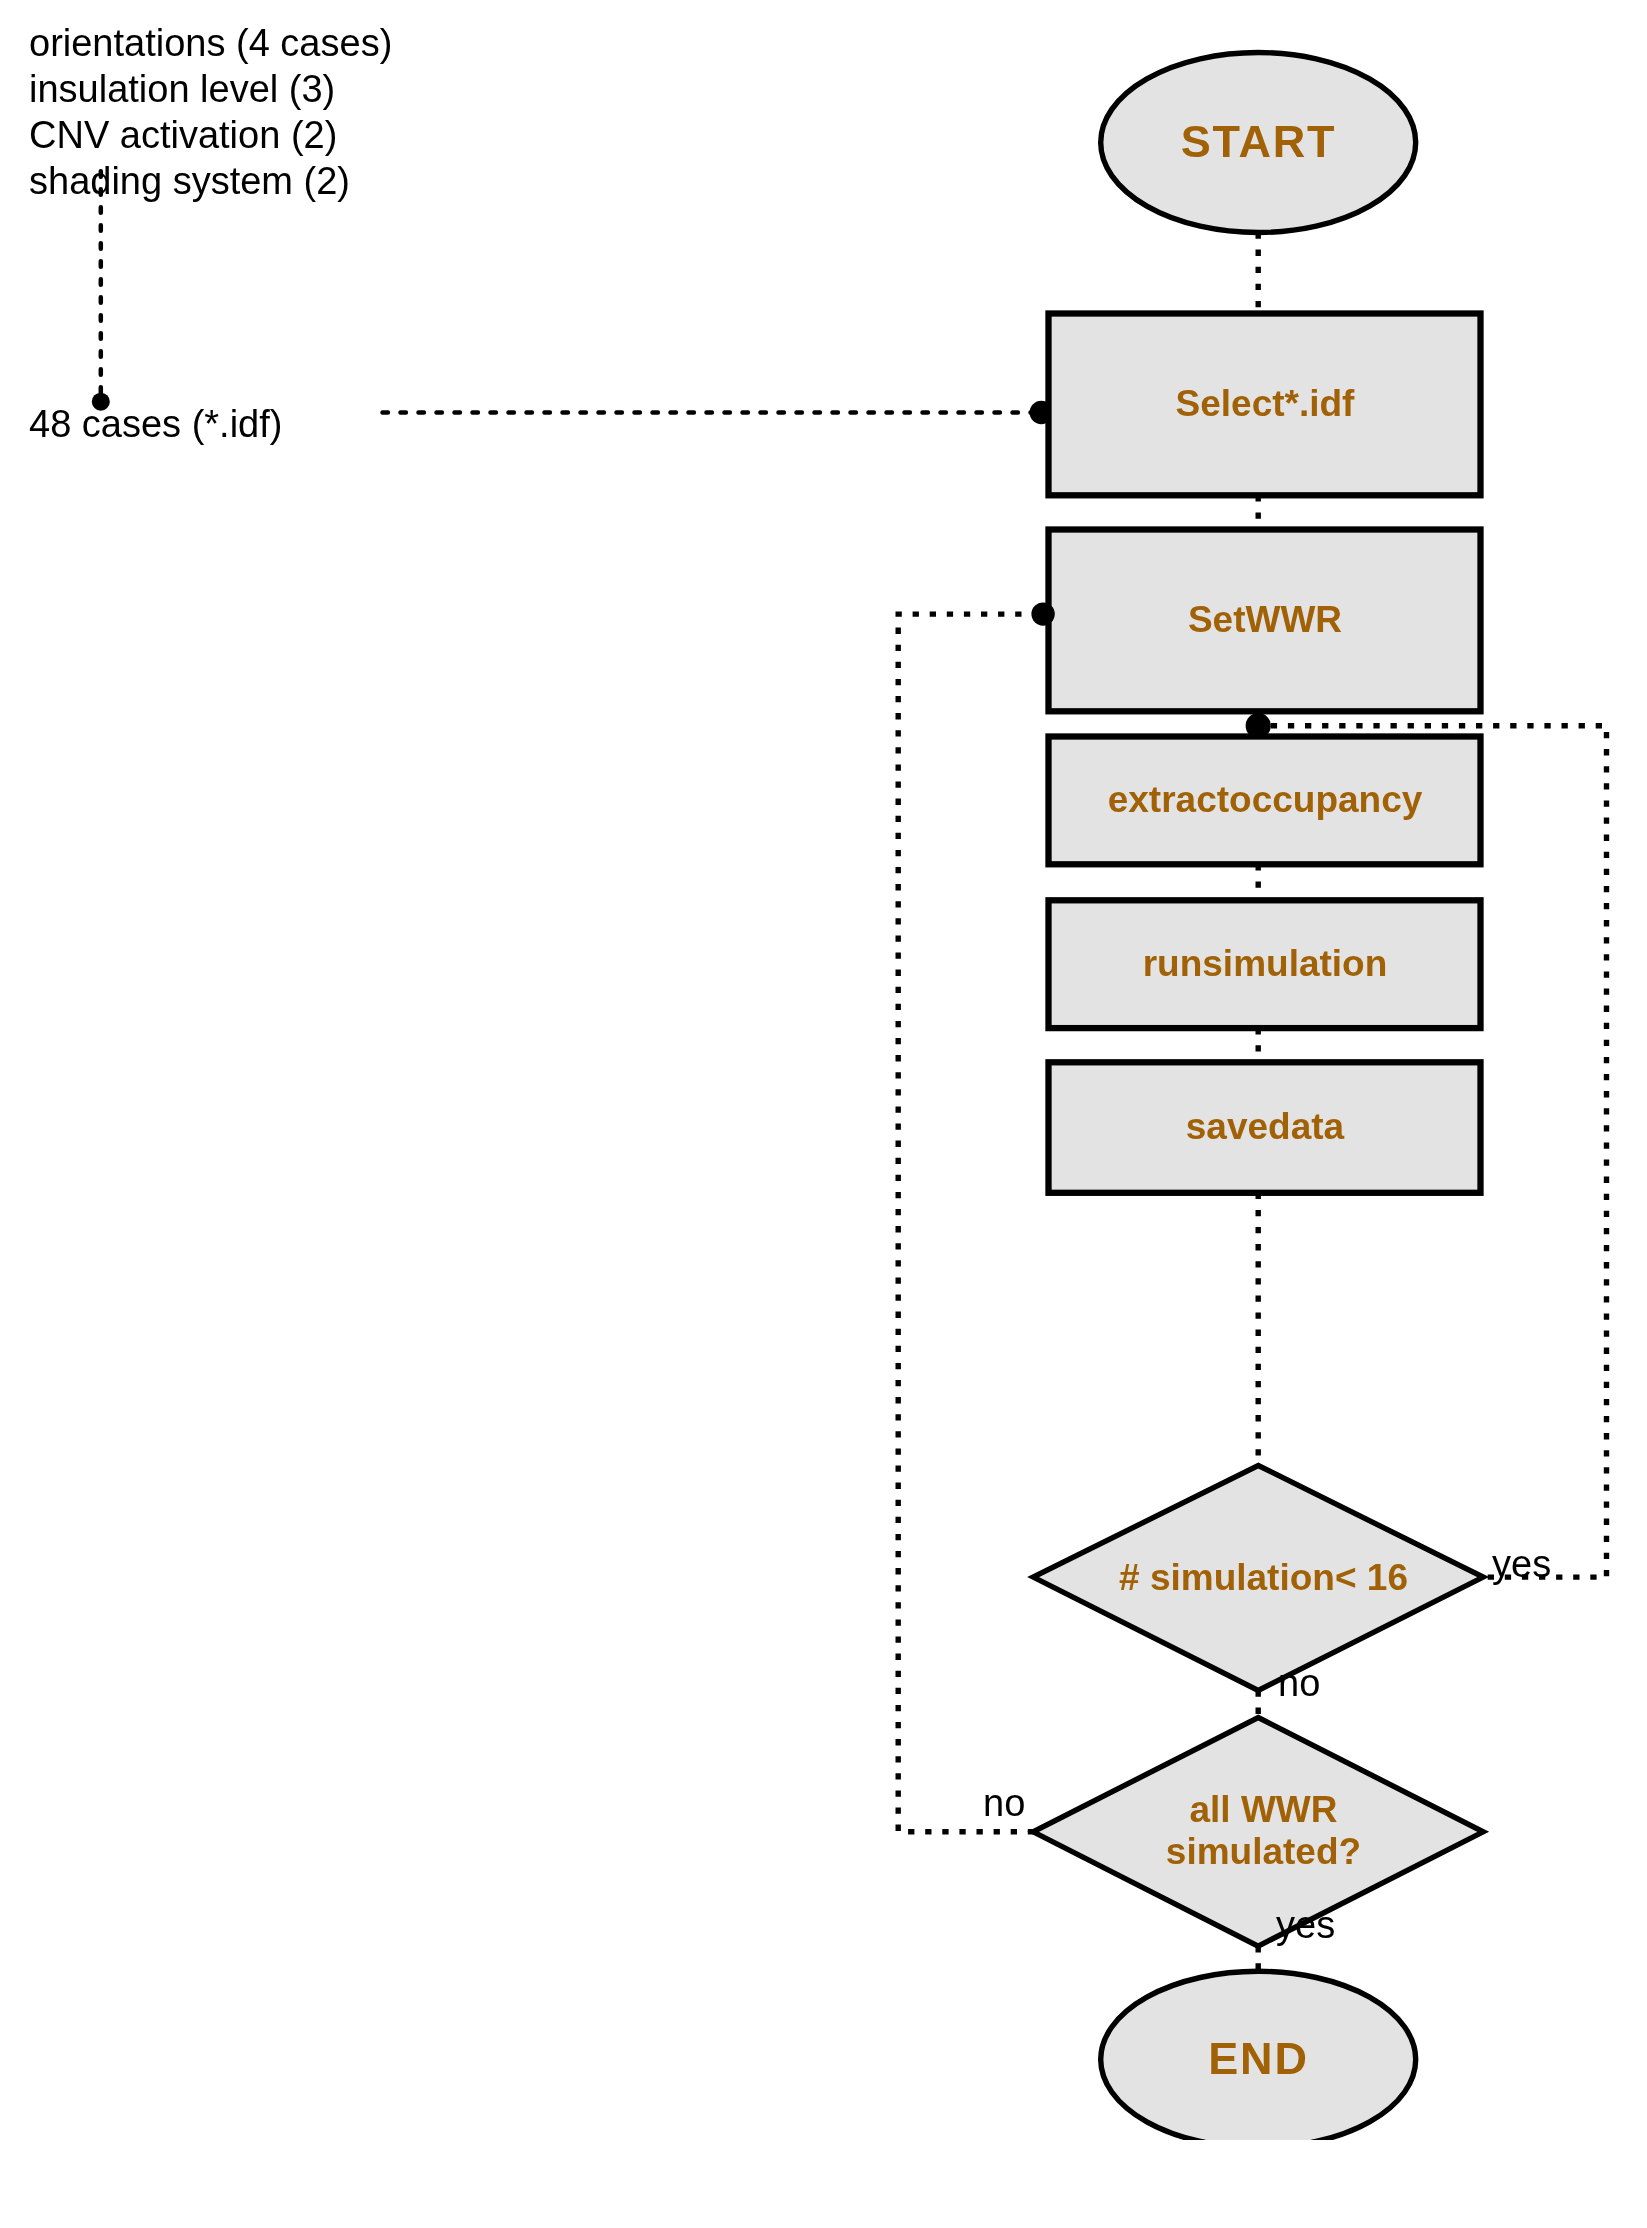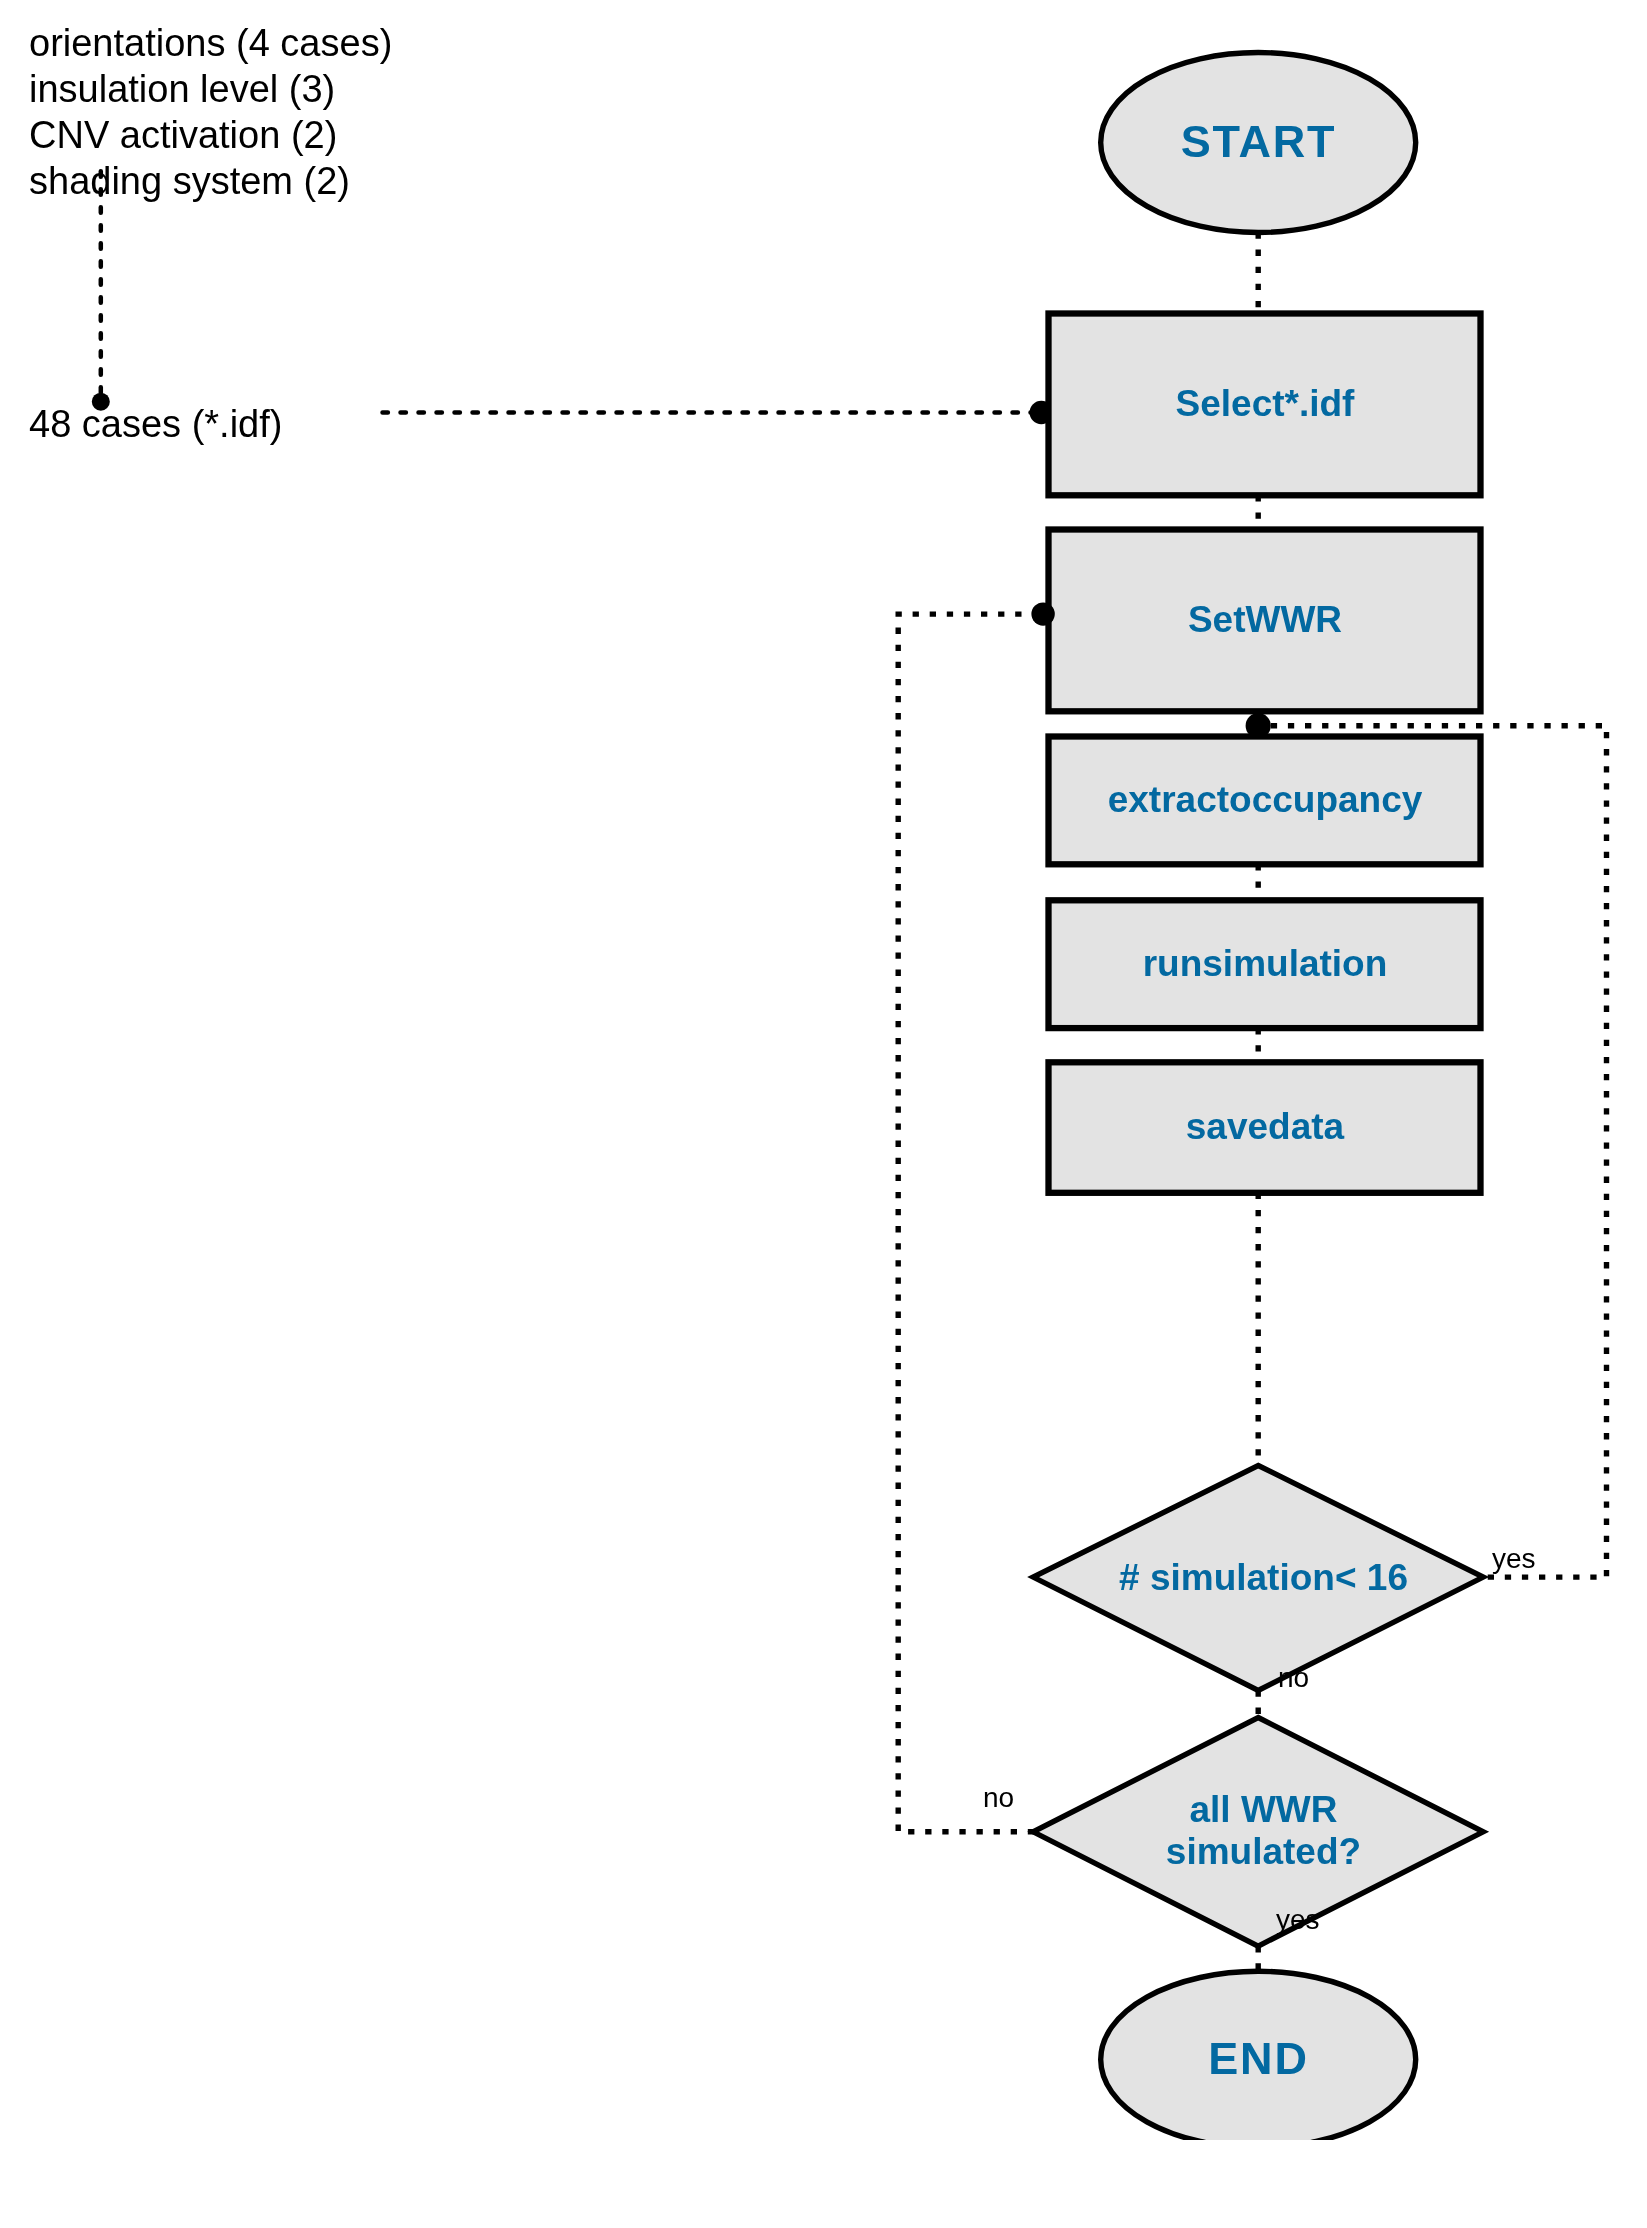--- a/index.html
+++ b/index.html
@@ -8,21 +8,21 @@
   #stage{position:absolute;left:0;top:0;width:1647px;height:2140px;overflow:hidden;}
   svg.layer{position:absolute;left:0;top:0;width:1647px;height:2229px;}
 
   .param-list{position:absolute;left:29px;top:20px;width:576px;}
   .param-line{font-size:38px;line-height:46px;white-space:pre;color:#000;}
 
   .cases-label{position:absolute;left:29px;top:403px;font-size:38px;
                line-height:43px;white-space:pre;color:#000;}
 
   .node-text{position:absolute;text-align:center;font-weight:bold;
-             color:#0369a1;line-height:1.14;pointer-events:none;}
+             color:#a16207;line-height:1.14;pointer-events:none;}
   .t-start{left:1101px;top:52px;width:315px;height:180px;
            display:flex;align-items:center;justify-content:center;
            font-size:45px;letter-spacing:1.8px;}
   .t-end{left:1101px;top:1971px;width:315px;height:176px;
          display:flex;align-items:center;justify-content:center;
          font-size:45px;letter-spacing:1.8px;}
   .t-box{width:432px;display:flex;align-items:center;justify-content:center;
          flex-direction:row;font-size:37px;}
   .t-box span{display:block;}
   .t-select{left:1049px;top:313px;height:182px;}
@@ -30,21 +30,21 @@
   .t-extract{left:1049px;top:736px;height:128px;}
   .t-run{left:1049px;top:900px;height:128px;}
   .t-save{left:1049px;top:1062px;height:131px;}
   .t-d1{left:1051px;top:1481px;width:425px;height:194px;
         display:flex;align-items:center;justify-content:center;
         flex-direction:row;font-size:37px;}
   .t-d2{left:1051px;top:1733px;width:425px;height:196px;
         display:flex;align-items:center;justify-content:center;
         flex-direction:column;font-size:37px;}
 
-  .edge-label{position:absolute;font-size:28px;font-weight:normal;color:#000;
+  .edge-label{position:absolute;font-size:38px;font-weight:normal;color:#000;
               white-space:pre;text-align:center;}
   .lbl-yes1{left:1492px;top:1543px;}
   .lbl-no1{left:1278px;top:1662px;}
   .lbl-no2{left:983px;top:1782px;}
   .lbl-yes2{left:1276px;top:1904px;}
 </style>
 </head>
 <body>
 
 <div id="stage">

